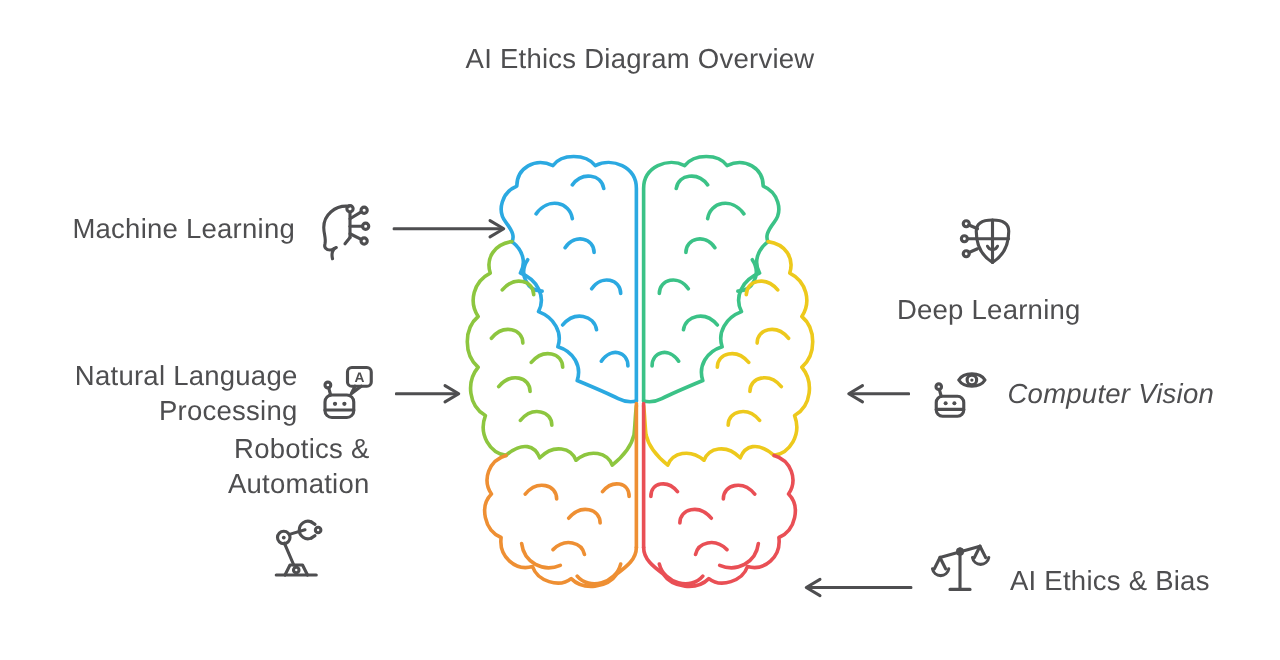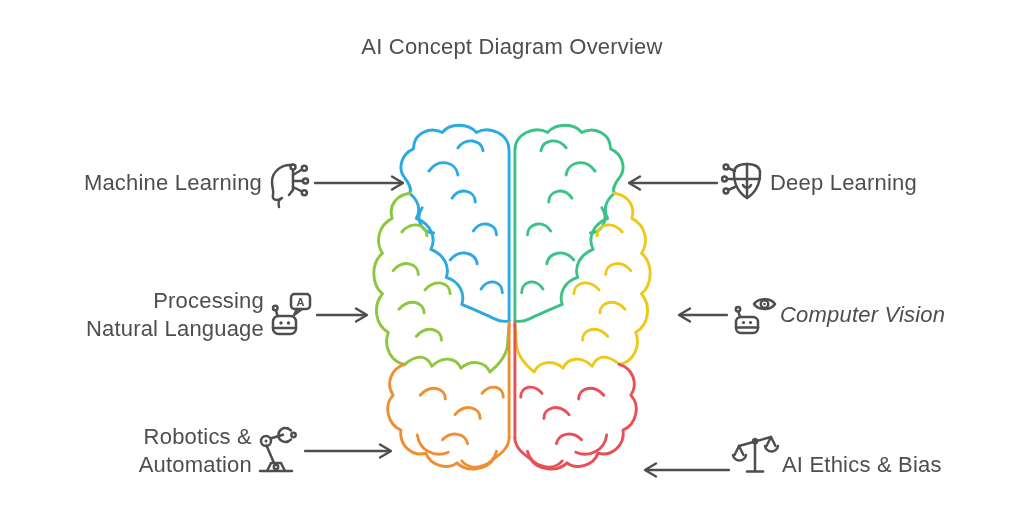--- a/index.html
+++ b/index.html
@@ -7,21 +7,21 @@
     width:1024px;height:528px;position:relative;overflow:hidden;
     background:#ffffff;
     font-family:"Liberation Sans","DejaVu Sans",sans-serif;
     color:var(--color-text,#4e4e50);
   }
   .title{
     position:absolute;top:34px;left:0;width:1024px;
     text-align:center;font-size:22px;letter-spacing:.2px;
     color:var(--color-text,#4e4e50);
   }
-  .row{position:absolute;display:flex;align-items:center;}
+  .row{position:absolute;display:flex;align-items:center;gap:13px;}
   .row.left{justify-content:flex-end;}
   .row.right{justify-content:flex-start;}
   .lbl{font-size:22px;line-height:28px;letter-spacing:.2px;white-space:nowrap;}
   .lbl.r{text-align:right;}
   .lbl.l{text-align:left;}
   
   svg.icn{flex:0 0 auto;}
   svg.icn *{stroke:var(--color-icon,#4e4e50);stroke-width:2.5;fill:none;
     stroke-linecap:round;stroke-linejoin:round;}
   svg.icn .fill{fill:var(--color-icon,#4e4e50);stroke:none;}
@@ -36,21 +36,21 @@
   .st-top_left{stroke:var(--brain-top_left,#2ba9e1);}
   .st-mid_left{stroke:var(--brain-mid_left,#8dc63f);}
   .st-bottom_left{stroke:var(--brain-bottom_left,#ee8f33);}
   .st-top_right{stroke:var(--brain-top_right,#3bc287);}
   .st-mid_right{stroke:var(--brain-mid_right,#edc91c);}
   .st-bottom_right{stroke:var(--brain-bottom_right,#e94f55);}
 </style>
 </head>
 <body>
 
-<div class="title">AI Concept Diagram Overview</div>
+<div class="title">AI Ethics Diagram Overview</div>
 
 <svg class="brain" width="290" height="372" viewBox="0 0 300 385" aria-hidden="true">
   <defs>
     <path id="hemi-top-outer" d="M147,212 L147,36 C147,18 127,10 113,17 C105,7 85,7 78,17 C63,10 48,19 48,34 C36,39 31,54 39,64 C45,72 46,76 44,80"></path>
     <path id="hemi-top-inner" d="M44,80 C53,87 56,97 51,106 C66,112 72,126 66,138 C79,143 86,155 82,167 C95,171 102,183 98,195 C110,200 124,206 132,210 C138,213 143,213 147,212"></path>
     <path id="hemi-top-squig" d="M94,33 C102,22 118,24 120,36 M64,57 C74,43 92,47 94,61 M88,85 C96,73 112,77 112,89 M57,95 C49,107 57,121 69,121 M110,119 C118,107 134,111 134,123 M86,149 C96,137 112,141 114,153 M118,179 C126,167 140,171 140,183"></path>
     <path id="hemi-mid-outer" d="M44,80 C30,82 22,93 26,106 C12,113 8,130 16,142 C4,152 4,174 16,184 C6,196 8,216 22,224 C16,240 26,255 39,257"></path>
     <path id="hemi-mid-inner" d="M39,257 C53,245 63,249 67,259 C79,247 93,251 97,261 C109,251 123,255 127,265 C137,257 143,249 145,240 C146,232 146,224 147,216"></path>
     <path id="hemi-mid-squig" d="M36,120 C46,108 62,112 62,124 M27,160 C37,148 53,152 53,164 M33,200 C43,188 59,192 59,204 M60,180 C70,168 86,172 86,184 M51,228 C61,216 77,220 77,232"></path>
     <path id="hemi-bot-outer" d="M39,257 C25,261 19,277 27,289 C17,299 21,319 35,325 C33,341 47,353 61,349 C65,361 83,367 93,359 C103,369 123,367 131,355 C139,349 147,343 147,333"></path>
@@ -97,41 +97,41 @@
       <circle cx="42.3" cy="35.8" r="2.5"></circle>
   </svg>
   <svg class="arrow" width="92" height="18" viewBox="0 0 92 18">
     <line x1="1" y1="9" x2="88" y2="9"></line>
       <polyline points="78,2.5 89,9 78,15.5"></polyline>
   </svg>
 </div>
 
 <div class="row left" style="left:40px;top:282px;width:330px;height:66px;">
   <div class="lbl r">
+    <div>Natural Language</div>
     <div>Processing</div>
-    <div>Natural Language</div>
   </div>
   <svg class="icn" width="52" height="52" viewBox="0 0 52 52">
     <rect x="27" y="5" width="19" height="15" rx="3.5"></rect>
     <path d="M33,20 L30,26 L38,20"></path>
     <text x="36.5" y="16.5" text-anchor="middle">A</text>
     <rect x="9" y="27" width="23" height="18" rx="5.5"></rect>
     <line x1="9" y1="39" x2="32" y2="39"></line>
     <circle class="fill" cx="17" cy="34" r="1.7"></circle>
     <circle class="fill" cx="24.5" cy="34" r="1.7"></circle>
     <path d="M13.5,27 L12,21.5"></path>
     <circle cx="11.3" cy="19" r="2.3"></circle>
   </svg>
   <svg class="arrow" width="54" height="18" viewBox="0 0 54 18">
     <line x1="1" y1="9" x2="50" y2="9"></line>
       <polyline points="40,2.5 51,9 40,15.5"></polyline>
   </svg>
 </div>
 
-<div class="row left" style="left:28px;top:423px;width:366px;height:56px;">
+<div class="row left" style="left:56px;top:423px;width:366px;height:56px;flex-direction:column;">
   <div class="lbl r">
     <div>Robotics &amp;</div>
     <div>Automation</div>
   </div>
   <svg class="icn" width="52" height="52" viewBox="0 0 52 52">
     <line x1="8" y1="46" x2="40" y2="46"></line>
     <path d="M15,46 L19,38 L29,38 L33,46"></path>
     <circle cx="24" cy="42" r="2.2"></circle>
     <path d="M22,38 L14.5,20.5"></path>
     <circle cx="14" cy="16" r="5"></circle>
@@ -140,21 +140,21 @@
     <path d="M36,3.5 A7,7 0 1 0 36,16.5"></path>
     <path d="M36,3.5 L39,5.5 M36,16.5 L39,14.5"></path>
     <circle cx="41.5" cy="10" r="2.2"></circle>
   </svg>
   <svg class="arrow" width="90" height="18" viewBox="0 0 90 18">
     <line x1="1" y1="9" x2="86" y2="9"></line>
       <polyline points="76,2.5 87,9 76,15.5"></polyline>
   </svg>
 </div>
 
-<div class="row right" style="left:626px;top:156px;width:370px;height:54px;">
+<div class="row right" style="left:606px;top:156px;width:370px;height:54px;flex-direction:column;">
   <svg class="arrow" width="92" height="18" viewBox="0 0 92 18">
     <line x1="91" y1="9" x2="4" y2="9"></line>
       <polyline points="14,2.5 3,9 14,15.5"></polyline>
   </svg>
   <svg class="icn" width="52" height="52" viewBox="0 0 52 52">
     <path d="M29,7 C36,7 42,9 42,16 C42,28 37,36 29,41 C21,36 16,28 16,16 C16,9 22,7 29,7 Z"></path>
     <line x1="29" y1="7" x2="29" y2="41"></line>
     <line x1="16.2" y1="22" x2="41.8" y2="22"></line>
     <path d="M25,28 C26.5,31.5 31.5,31.5 33,28"></path>
     <circle cx="8" cy="10" r="2.4"></circle>

